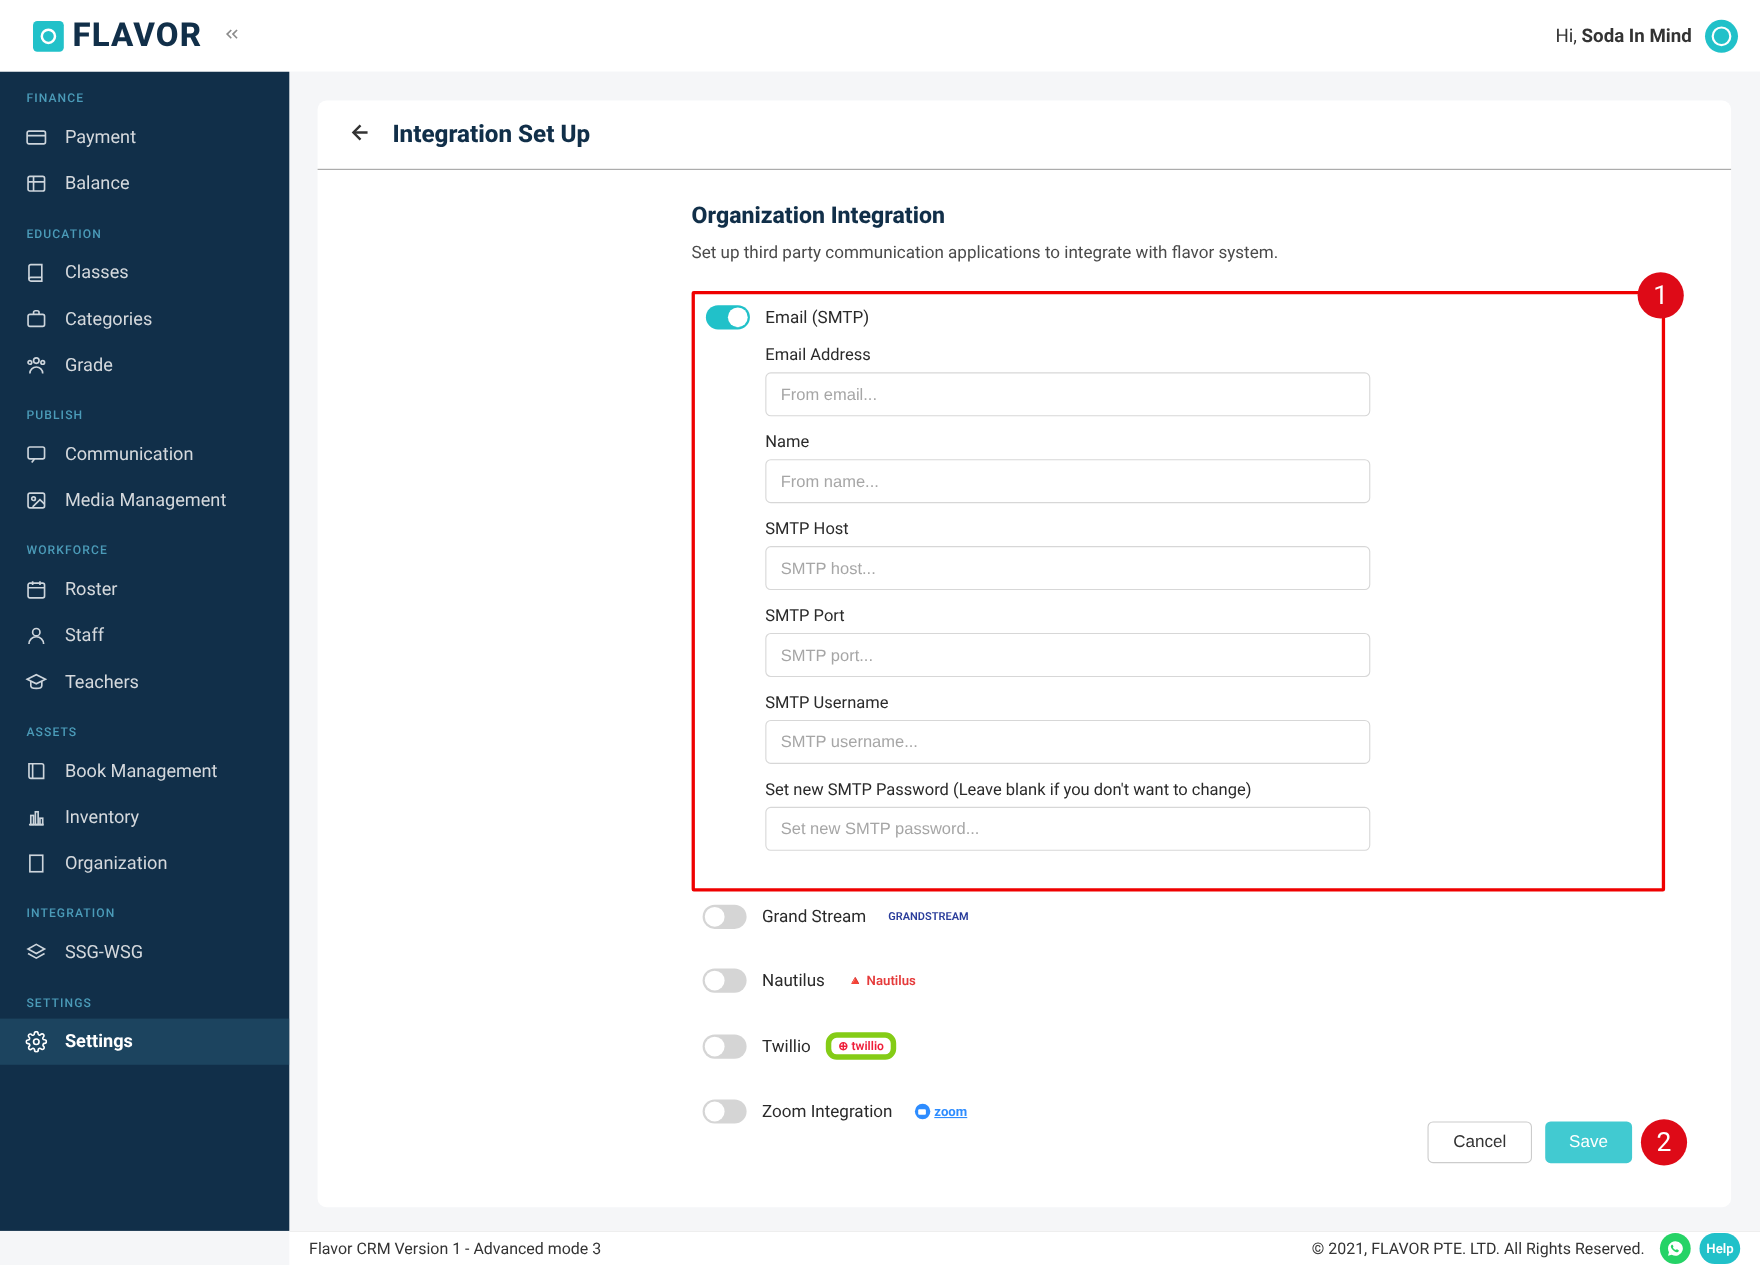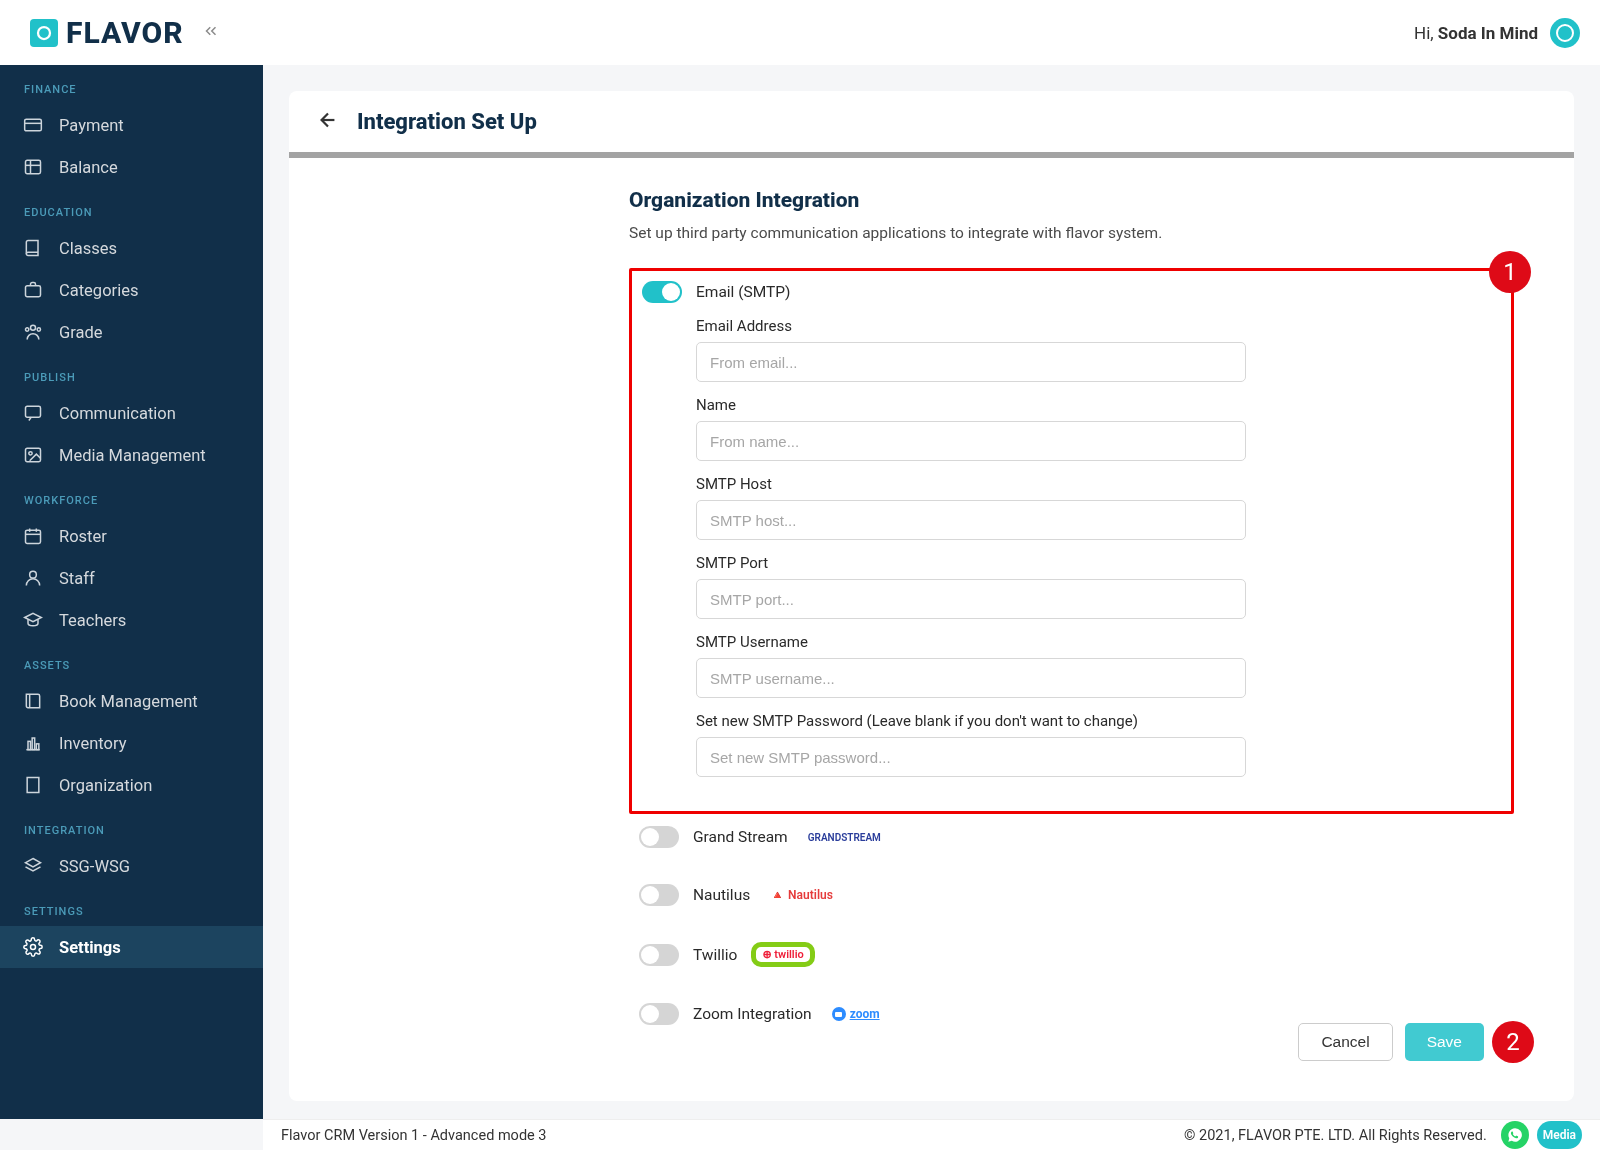--- a/index.html
+++ b/index.html
@@ -117,21 +117,21 @@
   top: 65px; left: 263px; right: 0; bottom: 31px;
   padding: 26px;
   overflow: auto;
 }
 .card {
   background: #fff;
   border-radius: 8px;
 }
 .card-header {
   padding: 18px 28px;
-  border-bottom: 6px solid #a3a3a3;
+  border-bottom: 1px solid #a3a3a3;
   display: flex;
   align-items: center;
   gap: 18px;
 }
 .back-arrow { cursor: pointer; color: #333; }
 .page-title { font-size: 22px; font-weight: 800; color: #112f49; }
 .card-body { padding: 30px 60px 40px 340px; position: relative; }
 
 .section-title { font-size: 21px; font-weight: 800; color: #112f49; margin-bottom: 12px; }
 .section-desc { color: #4b4b4b; font-size: 15.5px; margin-bottom: 26px; }
@@ -525,15 +525,15 @@
 <div class="footer">
   <span>Flavor CRM Version 1 - Advanced mode 3</span>
   <span class="spacer"></span>
   <span>© 2021, FLAVOR PTE. LTD. All Rights Reserved.</span>
   <div class="footer-icons">
     <div class="footicon whatsapp">
       <svg width="16" height="16" viewBox="0 0 24 24" fill="#fff">
           <path d="M12 2a10 10 0 0 0-8.6 15L2 22l5.2-1.4A10 10 0 1 0 12 2zm4.7 13.9c-.2.6-1.2 1.1-1.7 1.1-.4 0-1 .2-3.3-.7-2.8-1.1-4.5-4-4.7-4.2-.1-.2-1.1-1.4-1.1-2.7s.7-1.9.9-2.2c.2-.2.5-.3.7-.3h.5c.2 0 .4 0 .6.4l.8 2c.1.1 0 .3 0 .4l-.4.6c-.1.2-.3.3-.1.6.1.2.7 1.1 1.5 1.8 1 .9 1.9 1.2 2.1 1.3.2.1.4.1.5-.1l.7-.8c.2-.2.4-.2.6-.1l1.9.9c.2.1.4.2.4.3.1.2.1.6-.1 1.2z"></path>
         </svg>
     </div>
-    <div class="footicon help">Media</div>
+    <div class="footicon help">Help</div>
   </div>
 </div>
 
 </body></html>

